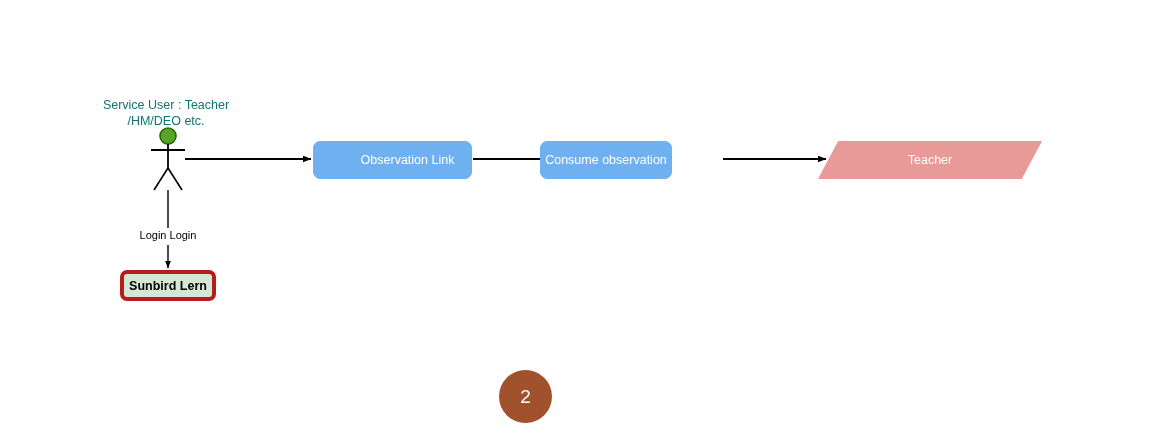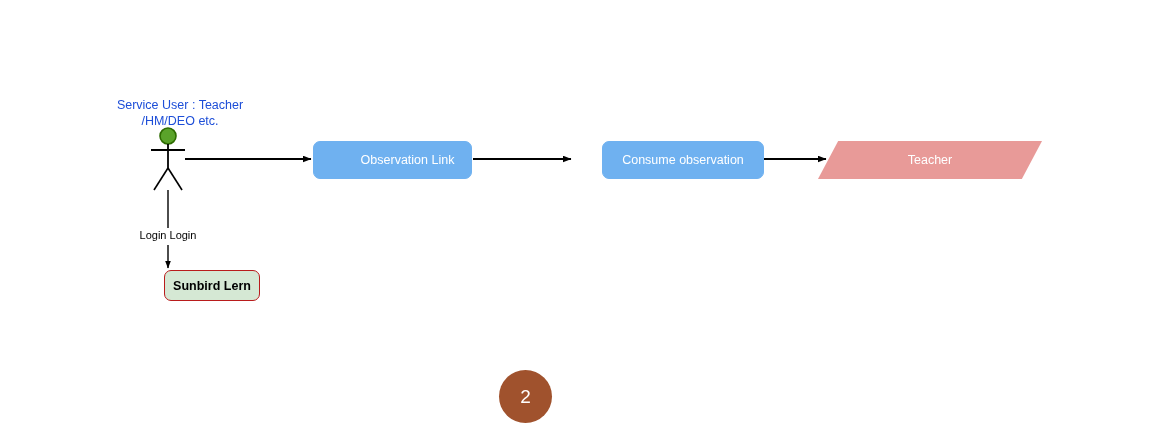--- a/index.html
+++ b/index.html
@@ -15,26 +15,26 @@
   }
   #canvas {
     position: relative;
     width: 1160px;
     height: 440px;
   }
   .abs { position: absolute; }
 
   
   #actor-label {
-    left: 102px;
+    left: 88px;
     top: 97px;
     width: 156px;
     text-align: center;
     font-size: 12.5px;
-    color: #1d4ed8;
+    color: #0f766e;
     line-height: 16px;
     white-space: pre-line;
   }
 
   
   #actor-figure {
     left: 140px;
     top: 126px;
     width: 56px;
     height: 66px;
@@ -53,23 +53,23 @@
     box-sizing: border-box;
   }
   #box-observation-link {
     left: 313px;
     top: 141px;
     width: 159px;
     height: 38px;
     padding-left: 30px;
   }
   #box-consume-observation {
-    left: 602px;
+    left: 540px;
     top: 141px;
-    width: 162px;
+    width: 132px;
     height: 38px;
     justify-content: center;
   }
 
   
   #node-reports {
     left: 818px;
     top: 141px;
     width: 224px;
     height: 38px;
@@ -90,30 +90,29 @@
     font-size: 12.5px;
   }
 
   
   #box-sunbird-lern {
     left: 120px;
     top: 270px;
     width: 96px;
     height: 31px;
     background: #d5e8d4;
-    border: 1px solid #b91c1c;
+    border: 4px solid #b91c1c;
     border-radius: 7px;
     color: #000000;
     font-size: 12.5px;
     font-weight: bold;
     display: flex;
     align-items: center;
     justify-content: center;
     box-sizing: border-box;
-    margin-left: 44px;
   }
 
   
   #label-user-login {
     left: 120px;
     top: 229px;
     width: 96px;
     text-align: center;
     font-size: 11px;
     color: #000000;

